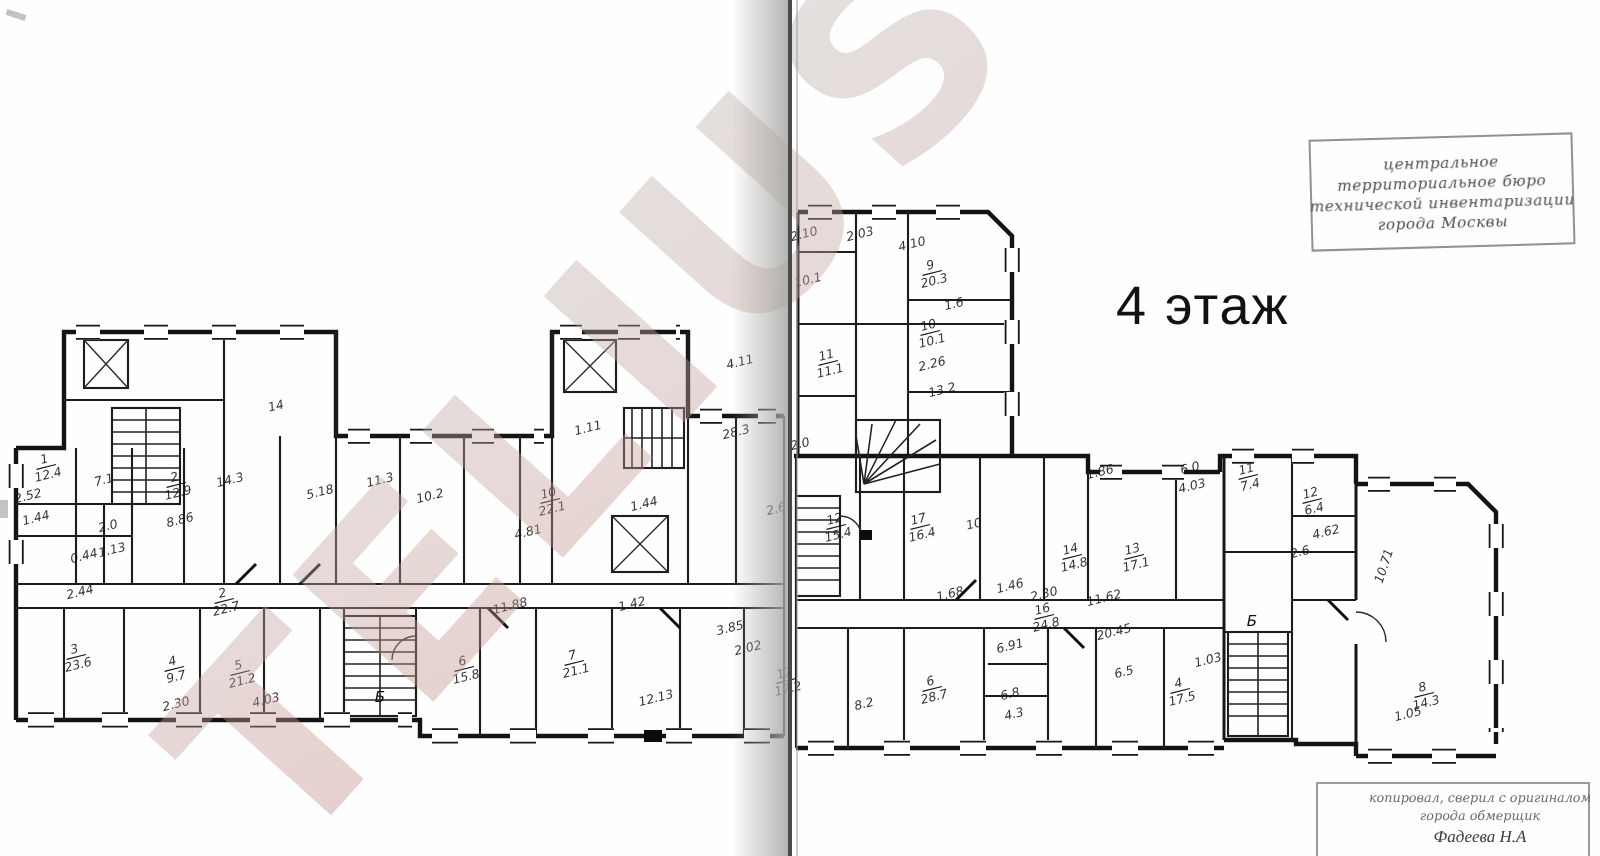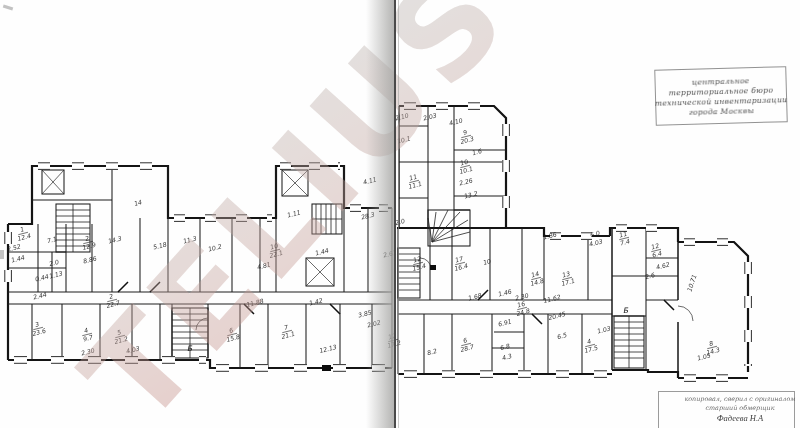--- a/index.html
+++ b/index.html
@@ -515,27 +515,28 @@
     <text class="wm" transform="translate(330,225) rotate(-48)" x="0" y="0" text-anchor="middle" fill="url(#wmGrad)">TELIUS</text>
   </svg>
 
   <div class="fold-shadow"></div>
   <div class="fold-line"></div>
   <div class="fold-edge"></div>
 
   <div class="artifact-a"></div>
   <div class="artifact-b"></div>
 
+  <div class="floor-label">4 этаж</div>
 
   <div class="bti-stamp">
     <span>центральное</span>
     <span>территориальное бюро</span>
     <span>технической инвентаризации</span>
     <span>города Москвы</span>
   </div>
 
   <div class="sig-stamp">
     <span>копировал, сверил с оригиналом</span>
-    <span>старший обмерщик</span>
+    <span>города обмерщик</span>
     <span class="name">Фадеева Н.А</span>
   </div>
 
 </div>
 
 </body></html>

